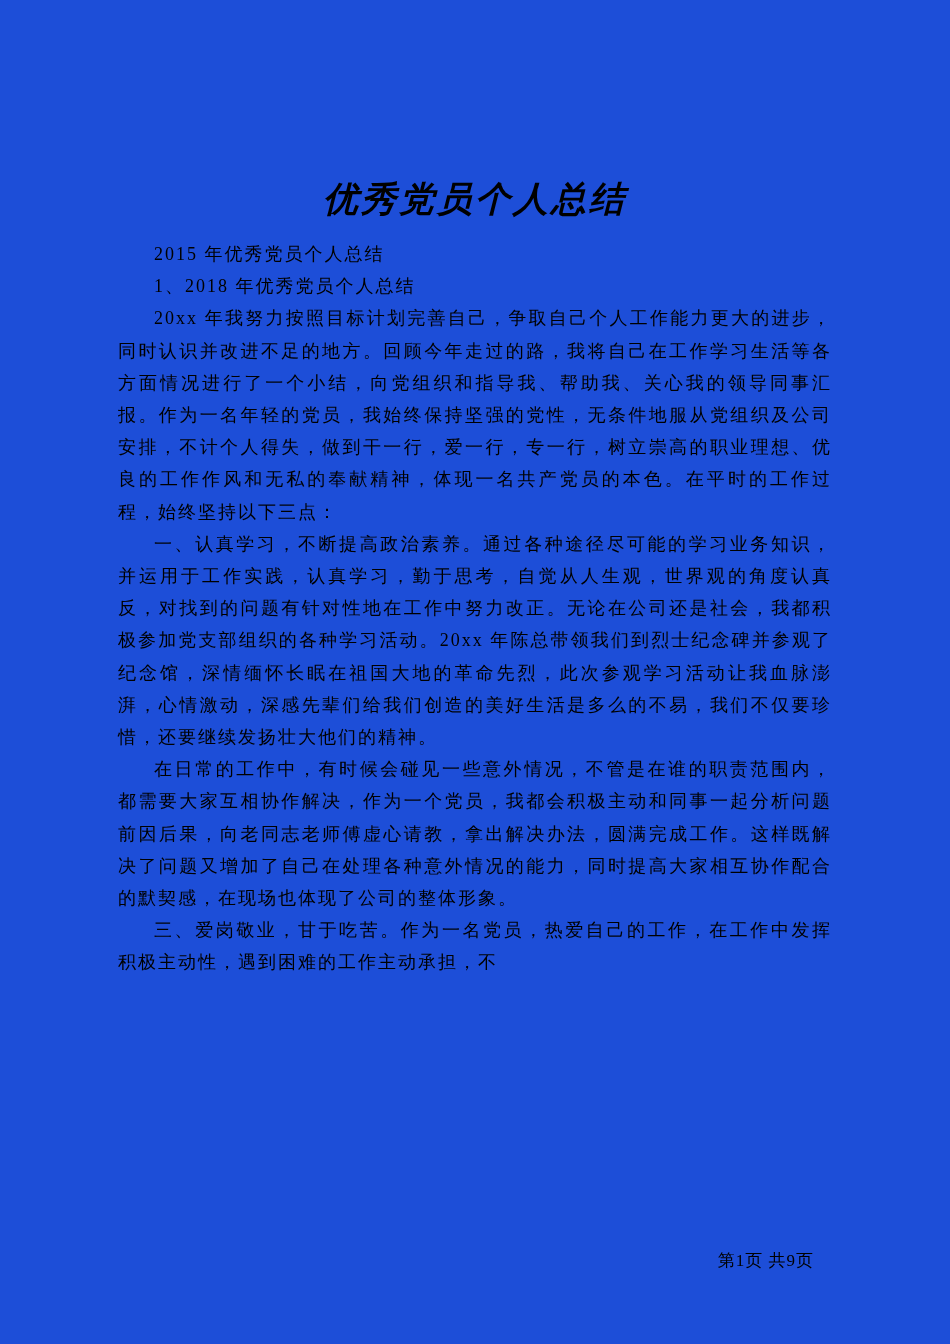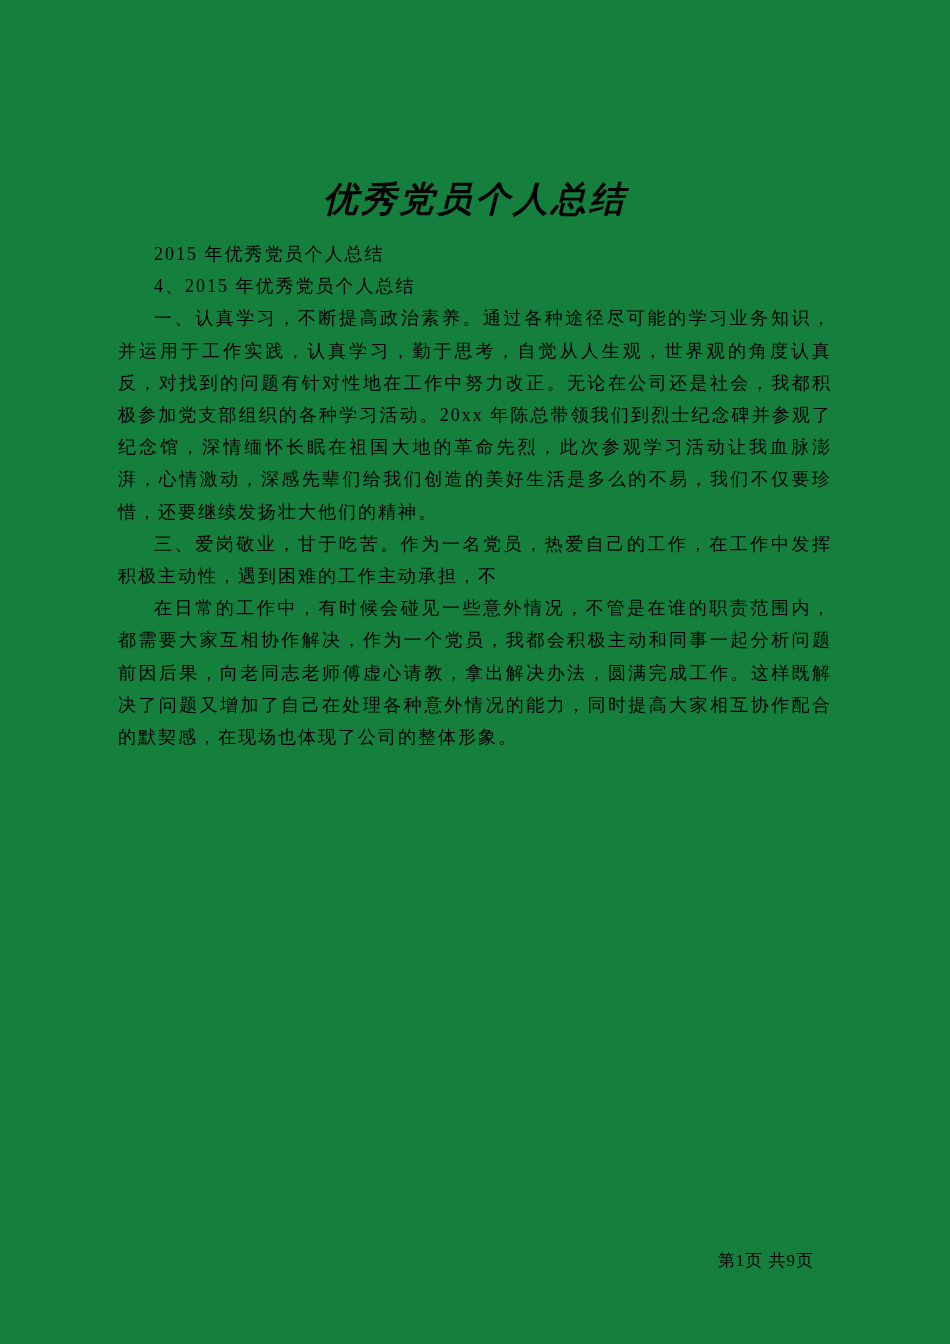--- a/index.html
+++ b/index.html
@@ -5,21 +5,21 @@
   html, body {
     margin: 0;
     padding: 0;
     background: #ffffff;
   }
   .page {
     position: relative;
     width: 950px;
     height: 1344px;
     margin: 0 auto;
-    background: #15803d;
+    background: #1d4ed8;
     color: #000000;
     font-family: "Liberation Serif", "DejaVu Serif", serif;
     box-sizing: border-box;
     padding: 178px 118px 0 118px;
     overflow: hidden;
   }
   .doc-title {
     margin: 0 0 16px 0;
     text-align: center;
     font-size: 35px;
@@ -47,21 +47,22 @@
 </style>
 </head>
 <body>
 
 <div class="page">
 
   <h1 class="doc-title">优秀党员个人总结</h1>
 
   <div class="doc-body">
     <p>2015 年优秀党员个人总结</p>
-    <p>4、2015 年优秀党员个人总结</p>
+    <p>1、2018 年优秀党员个人总结</p>
+    <p>20xx 年我努力按照目标计划完善自己，争取自己个人工作能力更大的进步，同时认识并改进不足的地方。回顾今年走过的路，我将自己在工作学习生活等各方面情况进行了一个小结，向党组织和指导我、帮助我、关心我的领导同事汇报。作为一名年轻的党员，我始终保持坚强的党性，无条件地服从党组织及公司安排，不计个人得失，做到干一行，爱一行，专一行，树立崇高的职业理想、优良的工作作风和无私的奉献精神，体现一名共产党员的本色。在平时的工作过程，始终坚持以下三点：</p>
     <p>一、认真学习，不断提高政治素养。通过各种途径尽可能的学习业务知识，并运用于工作实践，认真学习，勤于思考，自觉从人生观，世界观的角度认真反，对找到的问题有针对性地在工作中努力改正。无论在公司还是社会，我都积极参加党支部组织的各种学习活动。20xx 年陈总带领我们到烈士纪念碑并参观了纪念馆，深情缅怀长眠在祖国大地的革命先烈，此次参观学习活动让我血脉澎湃，心情激动，深感先辈们给我们创造的美好生活是多么的不易，我们不仅要珍惜，还要继续发扬壮大他们的精神。</p>
+    <p>在日常的工作中，有时候会碰见一些意外情况，不管是在谁的职责范围内，都需要大家互相协作解决，作为一个党员，我都会积极主动和同事一起分析问题前因后果，向老同志老师傅虚心请教，拿出解决办法，圆满完成工作。这样既解决了问题又增加了自己在处理各种意外情况的能力，同时提高大家相互协作配合的默契感，在现场也体现了公司的整体形象。</p>
     <p>三、爱岗敬业，甘于吃苦。作为一名党员，热爱自己的工作，在工作中发挥积极主动性，遇到困难的工作主动承担，不</p>
-    <p>在日常的工作中，有时候会碰见一些意外情况，不管是在谁的职责范围内，都需要大家互相协作解决，作为一个党员，我都会积极主动和同事一起分析问题前因后果，向老同志老师傅虚心请教，拿出解决办法，圆满完成工作。这样既解决了问题又增加了自己在处理各种意外情况的能力，同时提高大家相互协作配合的默契感，在现场也体现了公司的整体形象。</p>
   </div>
 
   <div class="page-footer">第1页 共9页</div>
 
 </div>
 
 </body></html>

